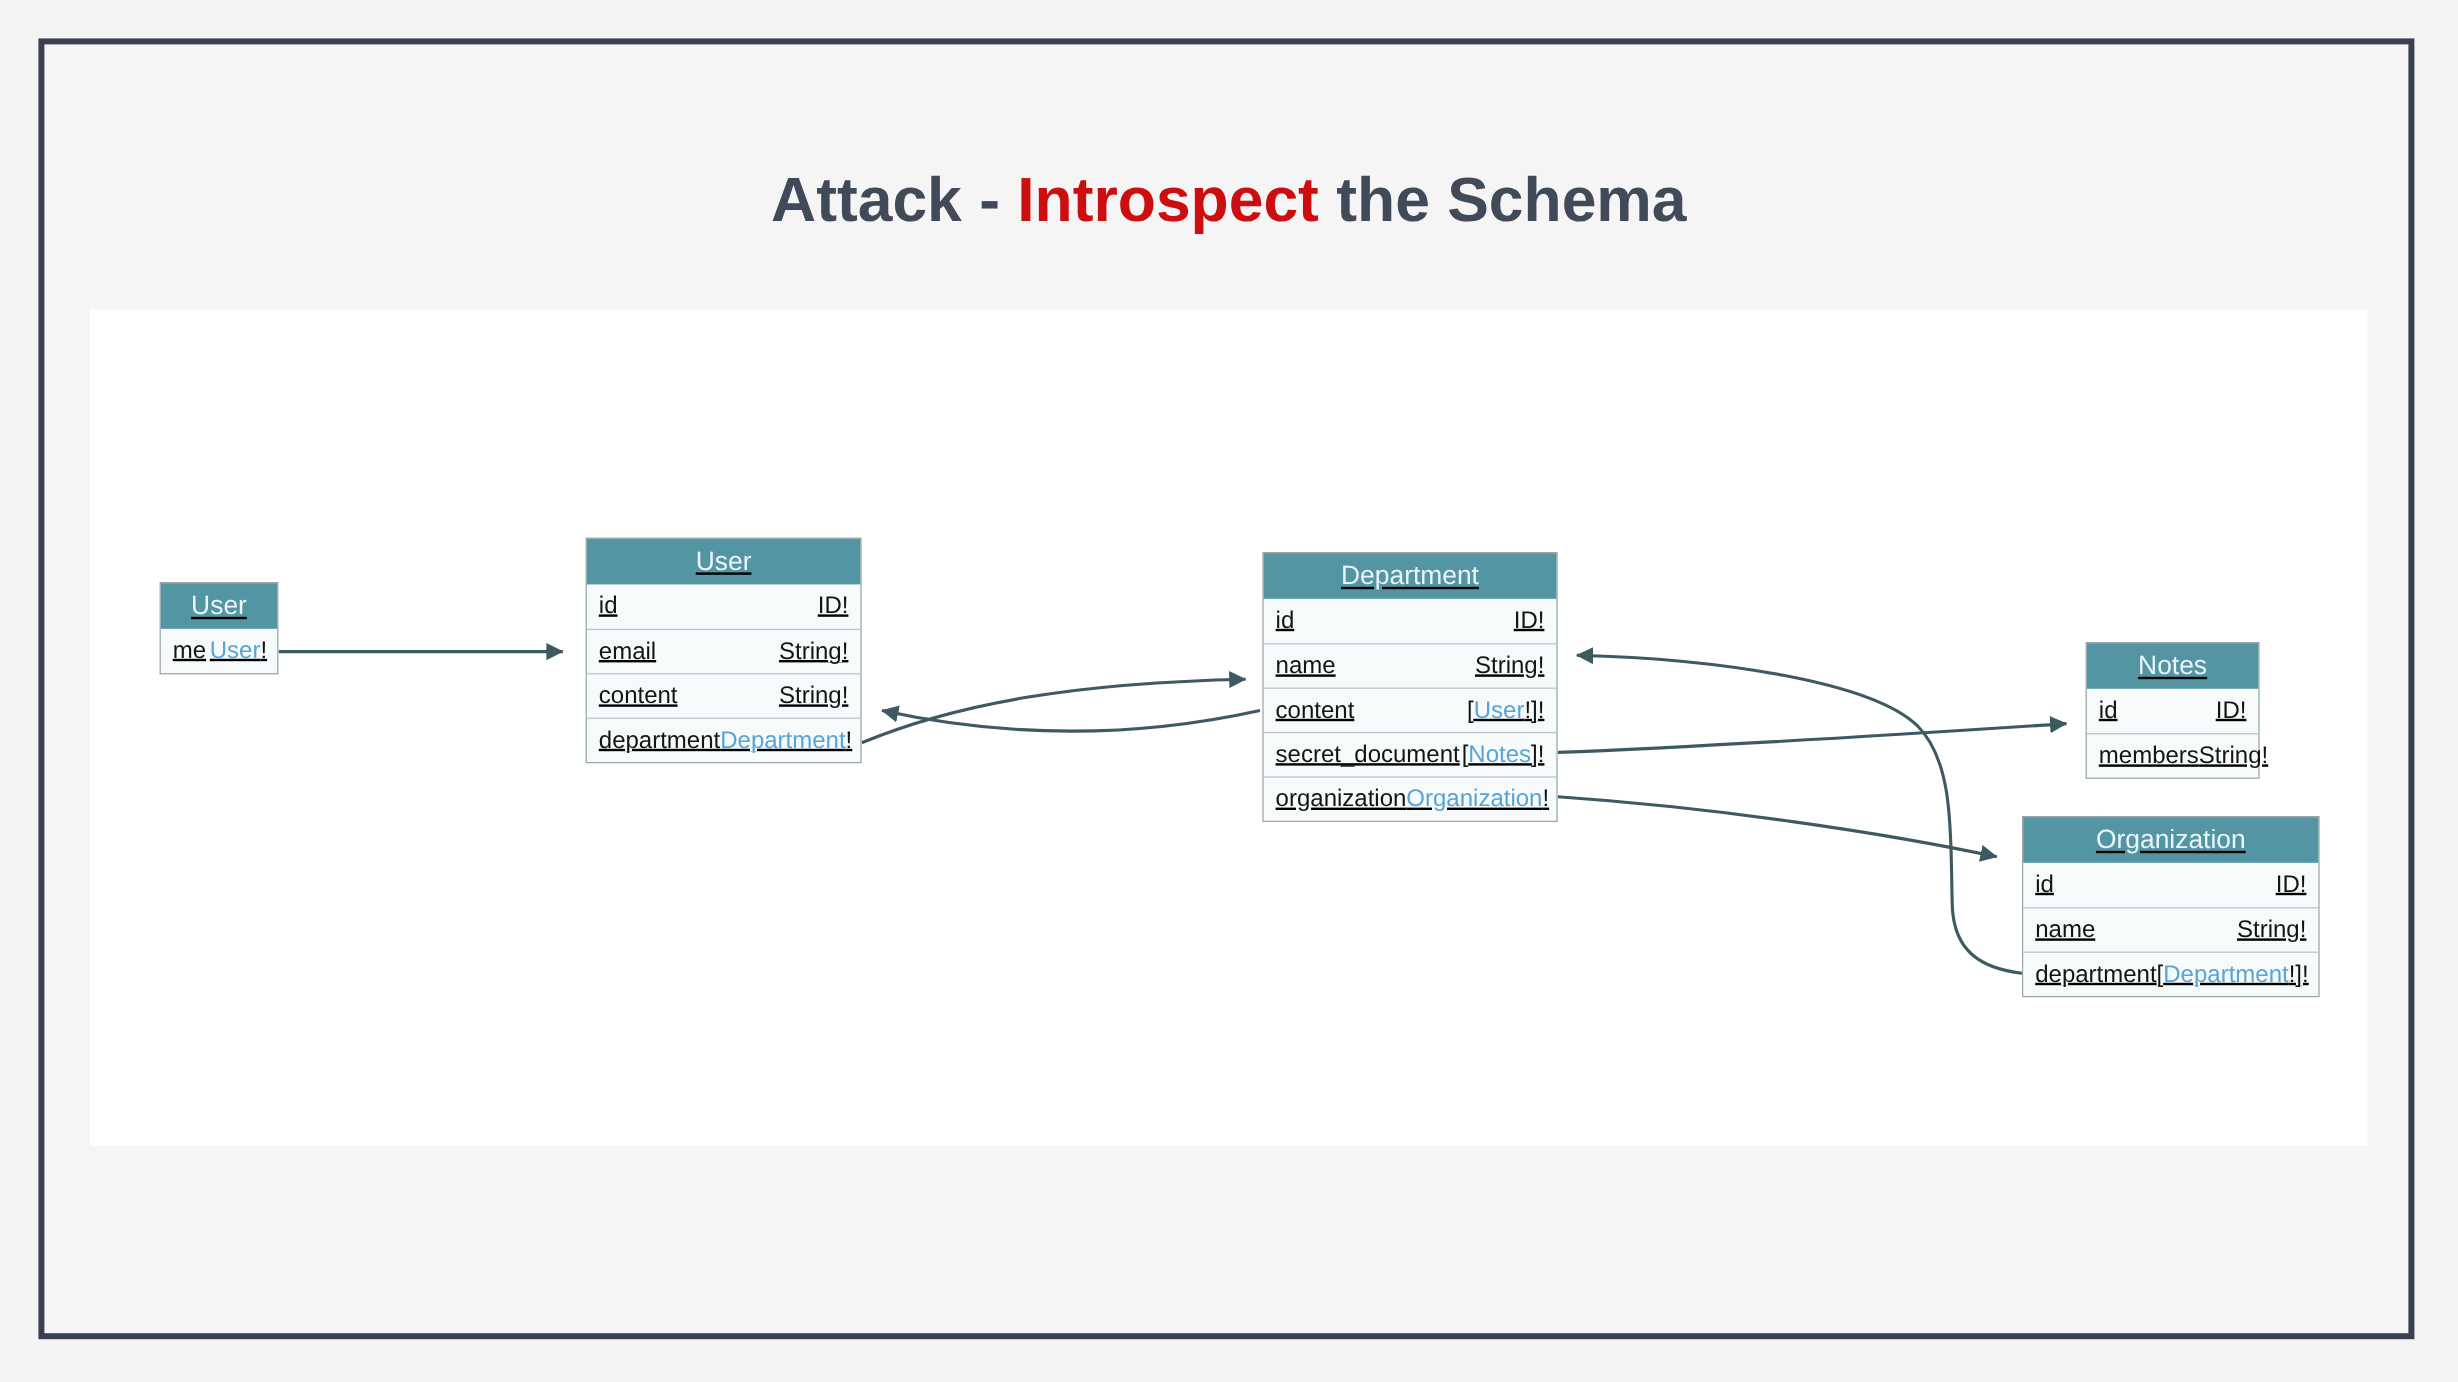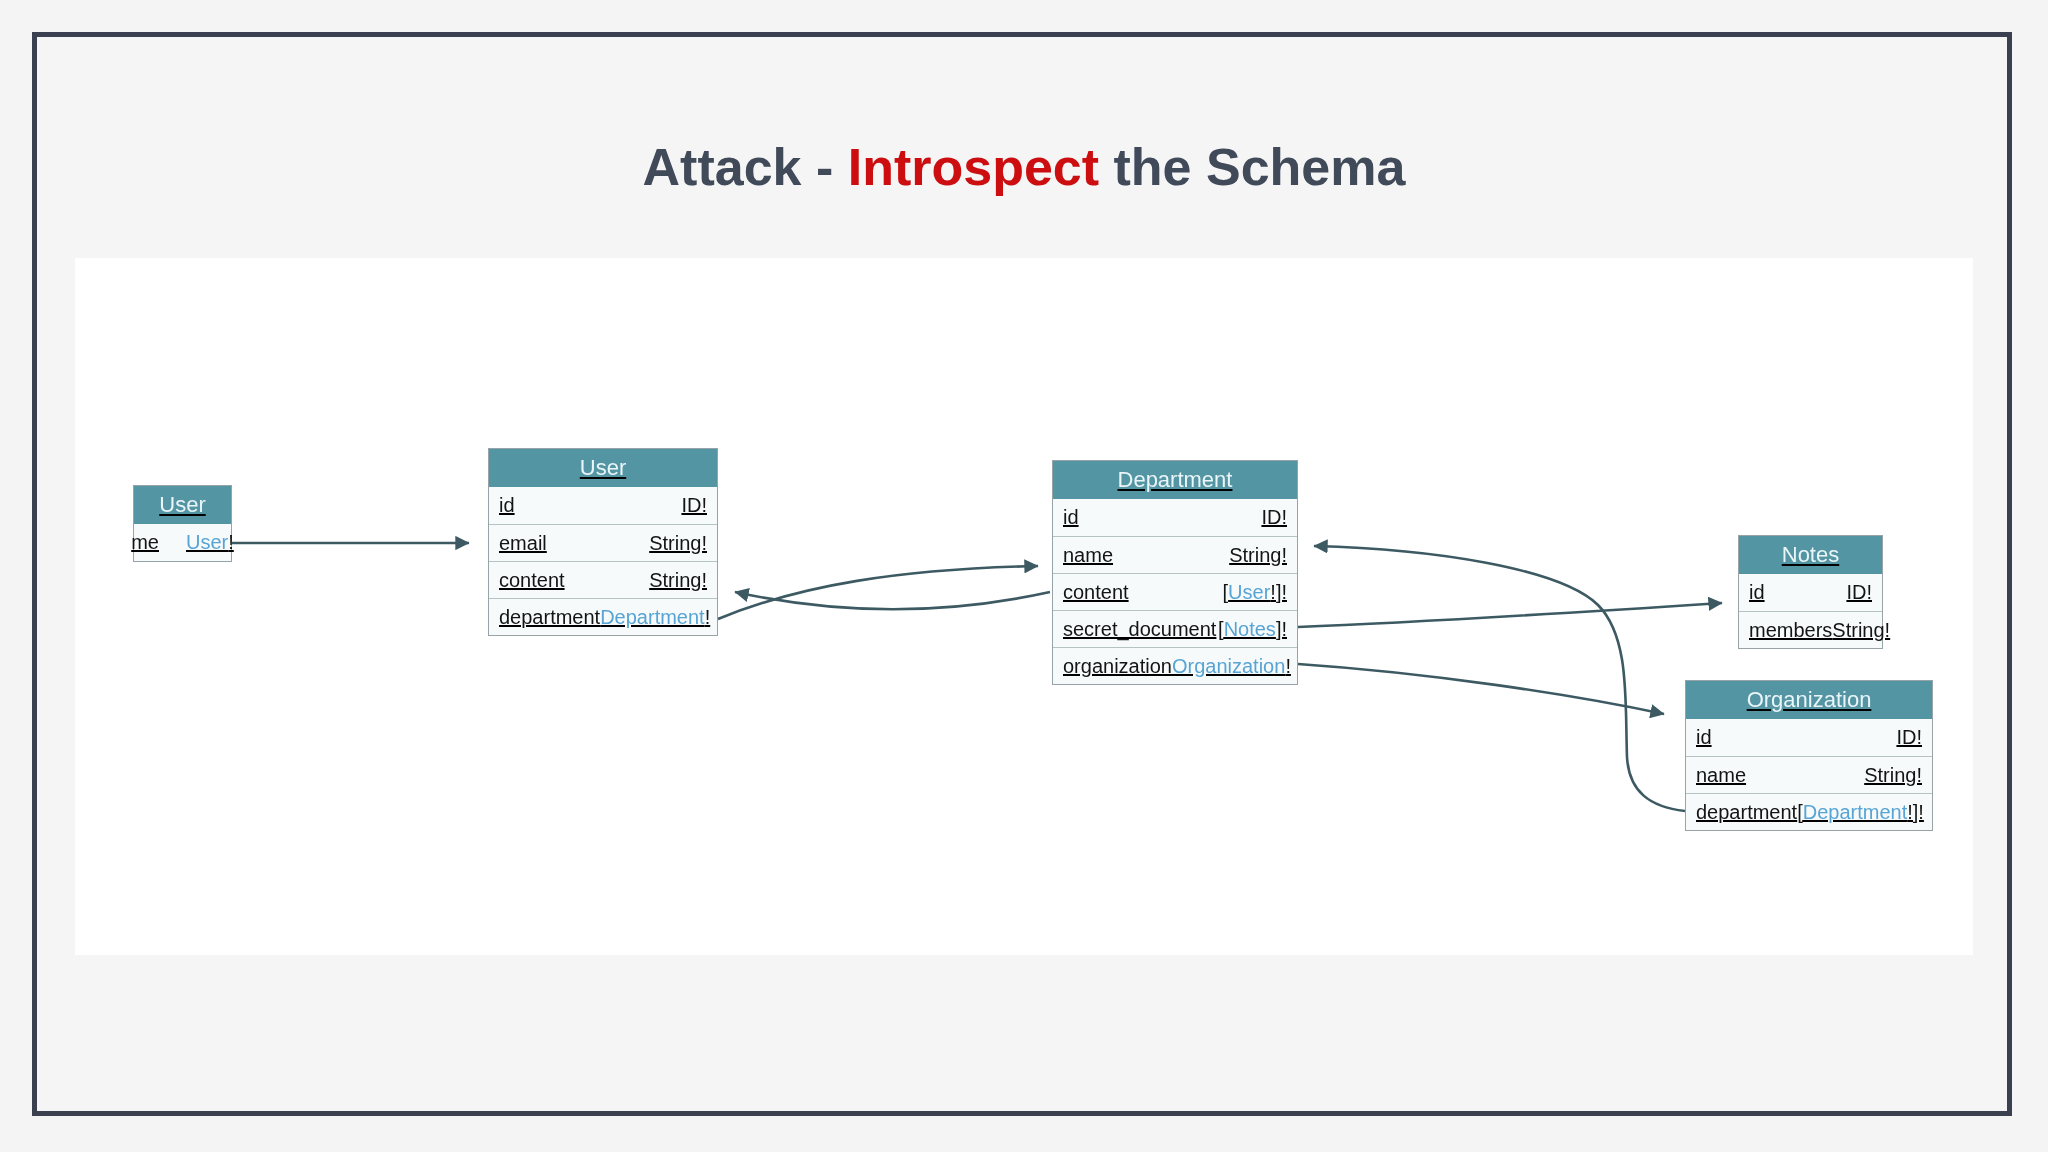--- a/index.html
+++ b/index.html
@@ -12,21 +12,21 @@
          font-size:52px;font-weight:bold;color:#414a59;letter-spacing:0px;}
   .title .hl{color:#cc0e10;}
   svg.edges{position:absolute;left:0;top:0;pointer-events:none;}
   .entity{position:absolute;border:1px solid #97a3a6;background:#f6fafb;box-sizing:border-box;
           box-shadow:0 0 0 0 transparent;text-decoration:underline;}
   .ehead{height:38px;line-height:38px;text-align:center;background:#5495a3;color:#e9f5f8;
          font-size:22px;}
   .erow{height:37px;display:flex;justify-content:space-between;align-items:center;
         padding:0 10px;font-size:20px;color:#141414;box-sizing:border-box;}
   .erow + .erow{border-top:1px solid #b7c2c5;}
-  .erow.lead{justify-content:center;gap:27px;}
+  .erow.lead{justify-content:space-between;gap:3px;}
   .ftype{white-space:nowrap;}
   .t-link{color:#58a4d4;}
   .t-pre,.t-post{color:#141414;}
   
   #ent-query{left:133px;top:485px;width:99px;}
   #ent-user{left:488px;top:448px;width:230px;}
   #ent-department{left:1052px;top:460px;width:246px;}
   #ent-notes{left:1738px;top:535px;width:145px;}
   #ent-organization{left:1685px;top:680px;width:248px;}
 </style>

